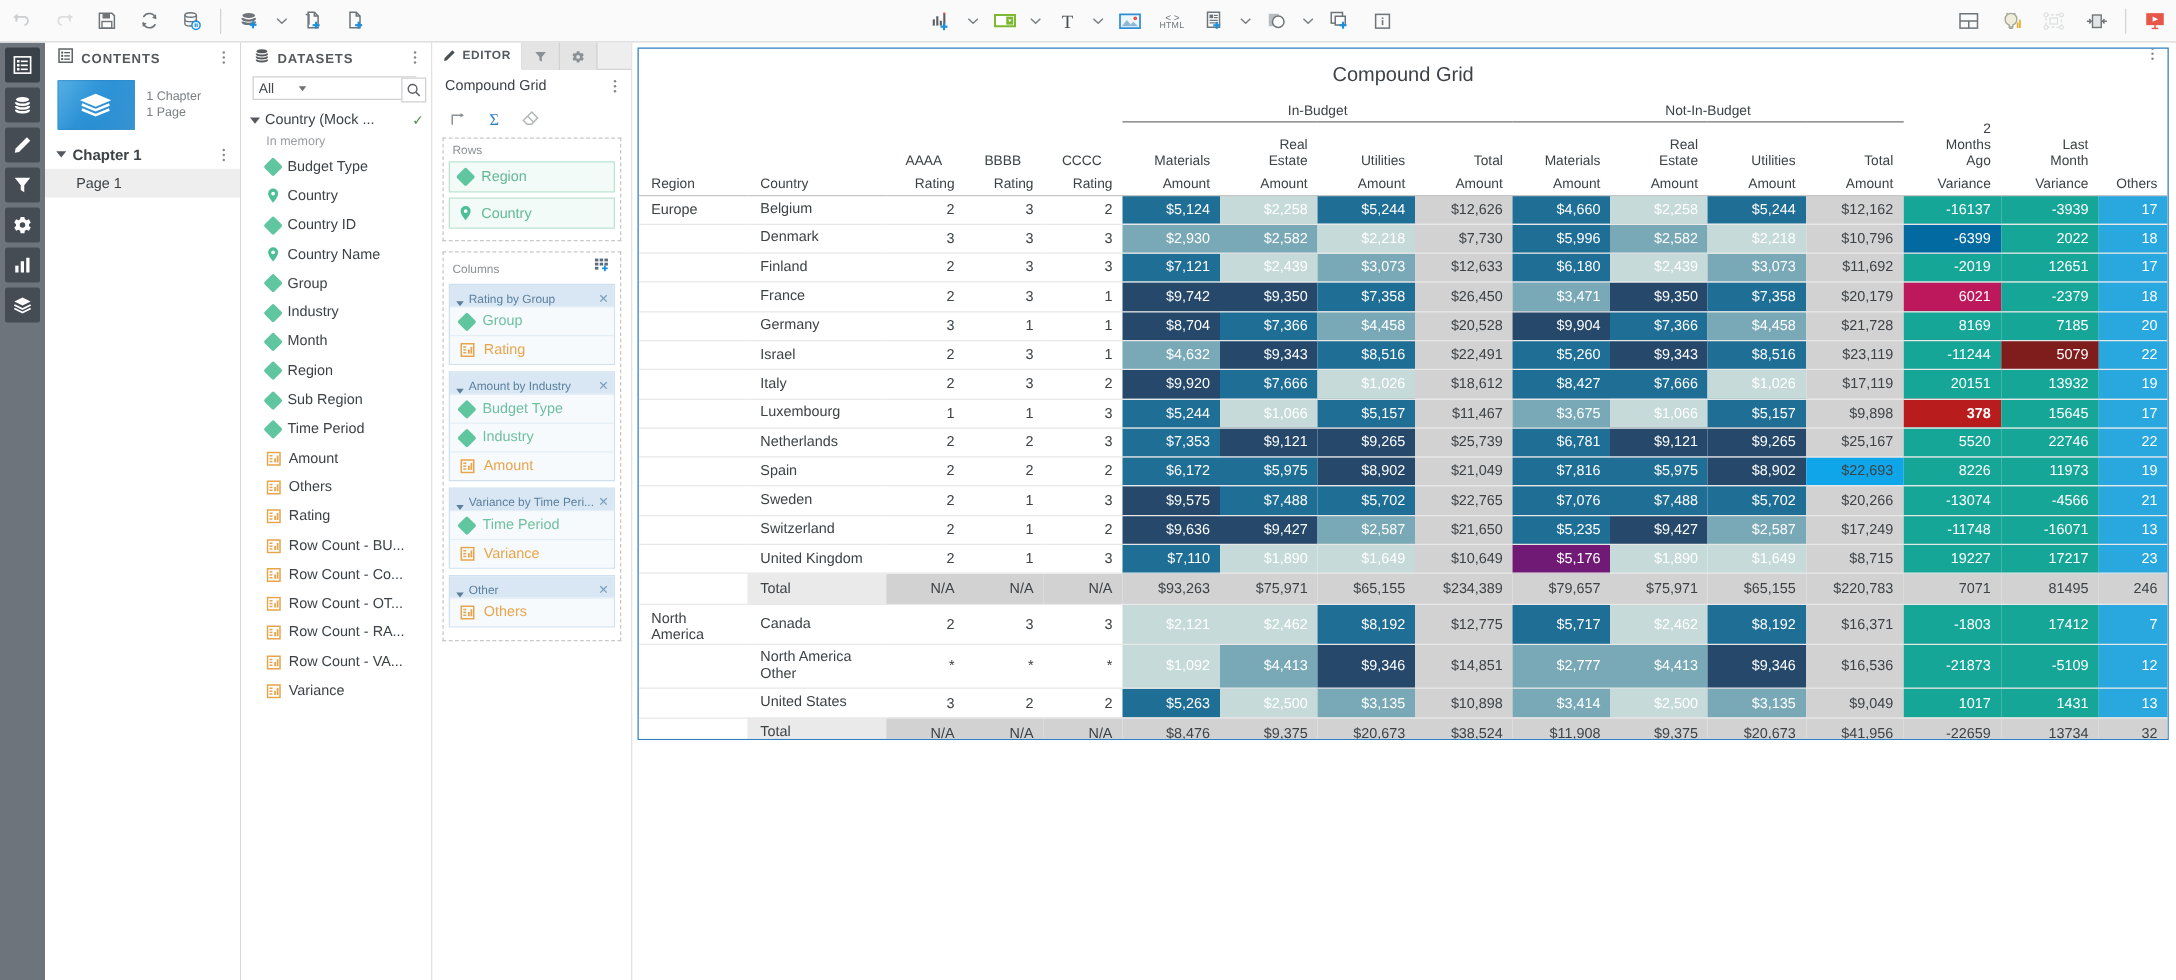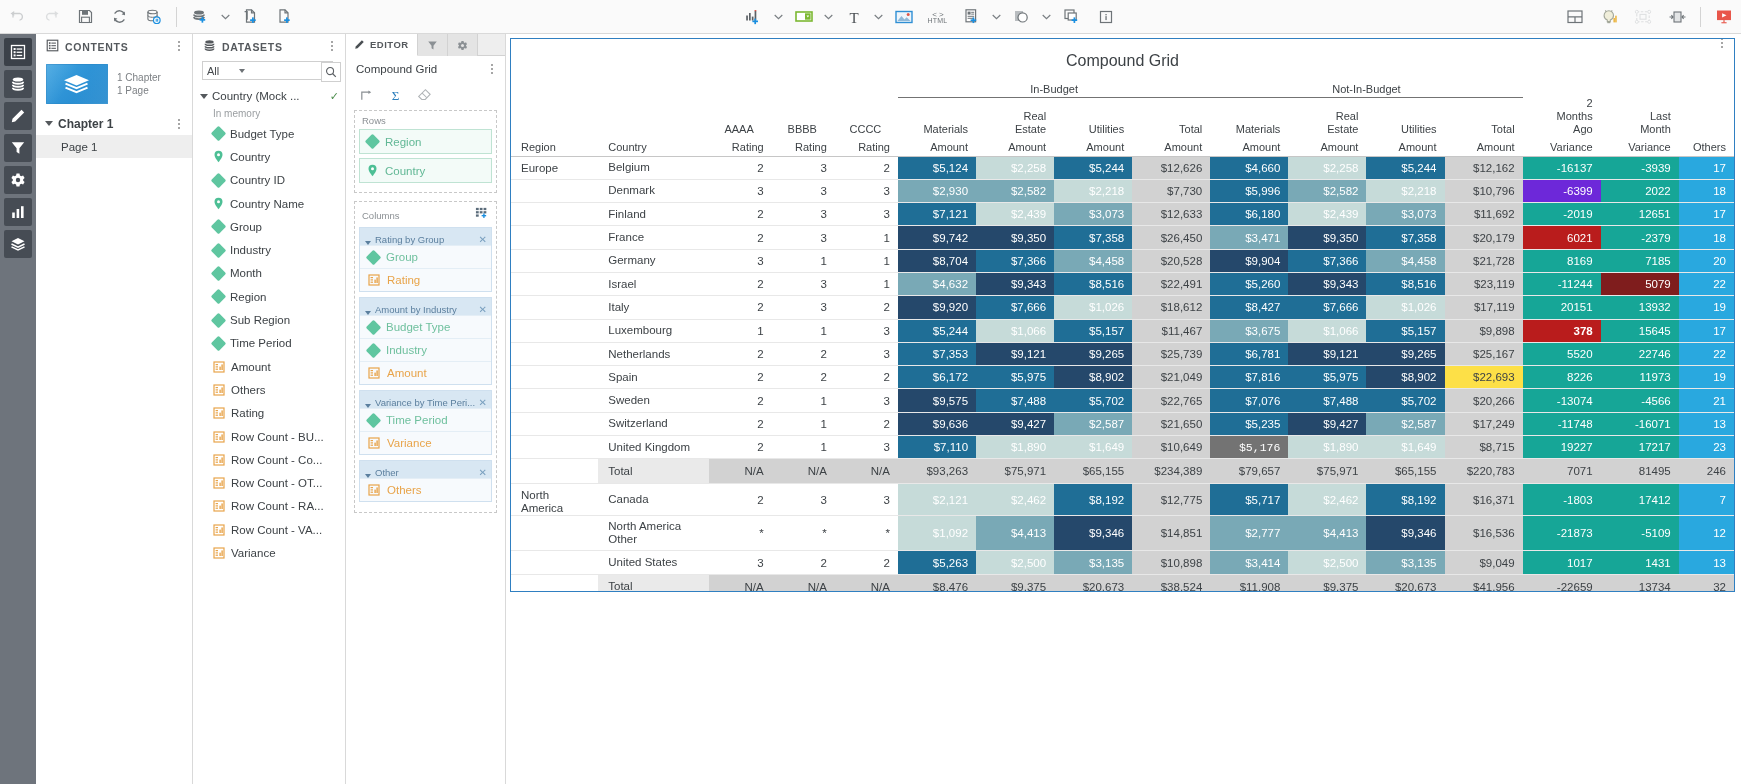--- a/index.html
+++ b/index.html
@@ -967,21 +967,21 @@
                 <td class="c-num">3</td>
                 <td class="c-num">3</td>
                 <td class="c-amt" style="background:#79a9b6;color:#ffffff;">$2,930</td>
                 <td class="c-amt" style="background:#79a9b6;color:#ffffff;">$2,582</td>
                 <td class="c-amt" style="background:#c6dbd9;color:#ffffff;">$2,218</td>
                 <td class="c-amt" style="background:#d2d2d2;color:#3d4246;">$7,730</td>
                 <td class="c-amt" style="background:#1f6e96;color:#ffffff;">$5,996</td>
                 <td class="c-amt" style="background:#79a9b6;color:#ffffff;">$2,582</td>
                 <td class="c-amt" style="background:#c6dbd9;color:#ffffff;">$2,218</td>
                 <td class="c-amt" style="background:#d2d2d2;color:#3d4246;">$10,796</td>
-                <td class="c-amt" style="background:#6d28d9;color:#fff;padding-left:28px;">-6399</td>
+                <td class="c-amt" style="background:#0369a1;color:#fff;padding-left:28px;">-6399</td>
                 <td class="c-amt" style="background:#16a697;color:#fff;">2022</td>
                 <td class="c-amt" style="background:#29a8df;color:#fff;">18</td>
               </tr>
               <tr class="drow">
                 <td class="c-region"></td>
                 <td class="c-country">Finland</td>
                 <td class="c-num">2</td>
                 <td class="c-num">3</td>
                 <td class="c-num">3</td>
                 <td class="c-amt" style="background:#1f6e96;color:#ffffff;">$7,121</td>
@@ -1003,21 +1003,21 @@
                 <td class="c-num">3</td>
                 <td class="c-num">1</td>
                 <td class="c-amt" style="background:#25486b;color:#ffffff;">$9,742</td>
                 <td class="c-amt" style="background:#25486b;color:#ffffff;">$9,350</td>
                 <td class="c-amt" style="background:#1f6e96;color:#ffffff;">$7,358</td>
                 <td class="c-amt" style="background:#d2d2d2;color:#3d4246;">$26,450</td>
                 <td class="c-amt" style="background:#79a9b6;color:#ffffff;">$3,471</td>
                 <td class="c-amt" style="background:#25486b;color:#ffffff;">$9,350</td>
                 <td class="c-amt" style="background:#1f6e96;color:#ffffff;">$7,358</td>
                 <td class="c-amt" style="background:#d2d2d2;color:#3d4246;">$20,179</td>
-                <td class="c-amt" style="background:#b91c1c;color:#fff;">6021</td>
+                <td class="c-amt" style="background:#be185d;color:#fff;">6021</td>
                 <td class="c-amt" style="background:#16a697;color:#fff;">-2379</td>
                 <td class="c-amt" style="background:#29a8df;color:#fff;">18</td>
               </tr>
               <tr class="drow">
                 <td class="c-region"></td>
                 <td class="c-country">Germany</td>
                 <td class="c-num">3</td>
                 <td class="c-num">1</td>
                 <td class="c-num">1</td>
                 <td class="c-amt" style="background:#25486b;color:#ffffff;">$8,704</td>
@@ -1110,21 +1110,21 @@
                 <td class="c-num">2</td>
                 <td class="c-num">2</td>
                 <td class="c-num">2</td>
                 <td class="c-amt" style="background:#1f6e96;color:#ffffff;">$6,172</td>
                 <td class="c-amt" style="background:#1f6e96;color:#ffffff;">$5,975</td>
                 <td class="c-amt" style="background:#25486b;color:#ffffff;">$8,902</td>
                 <td class="c-amt" style="background:#d2d2d2;color:#3d4246;">$21,049</td>
                 <td class="c-amt" style="background:#1f6e96;color:#ffffff;">$7,816</td>
                 <td class="c-amt" style="background:#1f6e96;color:#ffffff;">$5,975</td>
                 <td class="c-amt" style="background:#25486b;color:#ffffff;">$8,902</td>
-                <td class="c-amt" style="background:#fde047;color:#3d4246;">$22,693</td>
+                <td class="c-amt" style="background:#0ea5e9;color:#3d4246;">$22,693</td>
                 <td class="c-amt" style="background:#16a697;color:#fff;">8226</td>
                 <td class="c-amt" style="background:#16a697;color:#fff;">11973</td>
                 <td class="c-amt" style="background:#29a8df;color:#fff;">19</td>
               </tr>
               <tr class="drow">
                 <td class="c-region"></td>
                 <td class="c-country">Sweden</td>
                 <td class="c-num">2</td>
                 <td class="c-num">1</td>
                 <td class="c-num">3</td>
@@ -1161,21 +1161,21 @@
               <tr class="drow">
                 <td class="c-region"></td>
                 <td class="c-country">United Kingdom</td>
                 <td class="c-num">2</td>
                 <td class="c-num">1</td>
                 <td class="c-num">3</td>
                 <td class="c-amt" style="background:#1f6e96;color:#ffffff;">$7,110</td>
                 <td class="c-amt" style="background:#c6dbd9;color:#ffffff;">$1,890</td>
                 <td class="c-amt" style="background:#c6dbd9;color:#ffffff;">$1,649</td>
                 <td class="c-amt" style="background:#d2d2d2;color:#3d4246;">$10,649</td>
-                <td class="c-amt" style="background:#737373;color:#ffffff;font-family:Liberation Mono, monospace;">$5,176</td>
+                <td class="c-amt" style="background:#701a75;color:#ffffff;">$5,176</td>
                 <td class="c-amt" style="background:#c6dbd9;color:#ffffff;">$1,890</td>
                 <td class="c-amt" style="background:#c6dbd9;color:#ffffff;">$1,649</td>
                 <td class="c-amt" style="background:#d2d2d2;color:#3d4246;">$8,715</td>
                 <td class="c-amt" style="background:#16a697;color:#fff;">19227</td>
                 <td class="c-amt" style="background:#16a697;color:#fff;">17217</td>
                 <td class="c-amt" style="background:#29a8df;color:#fff;">23</td>
               </tr>
               <tr class="drow total">
                 <td class="c-region"></td>
                 <td class="c-country">Total</td>

